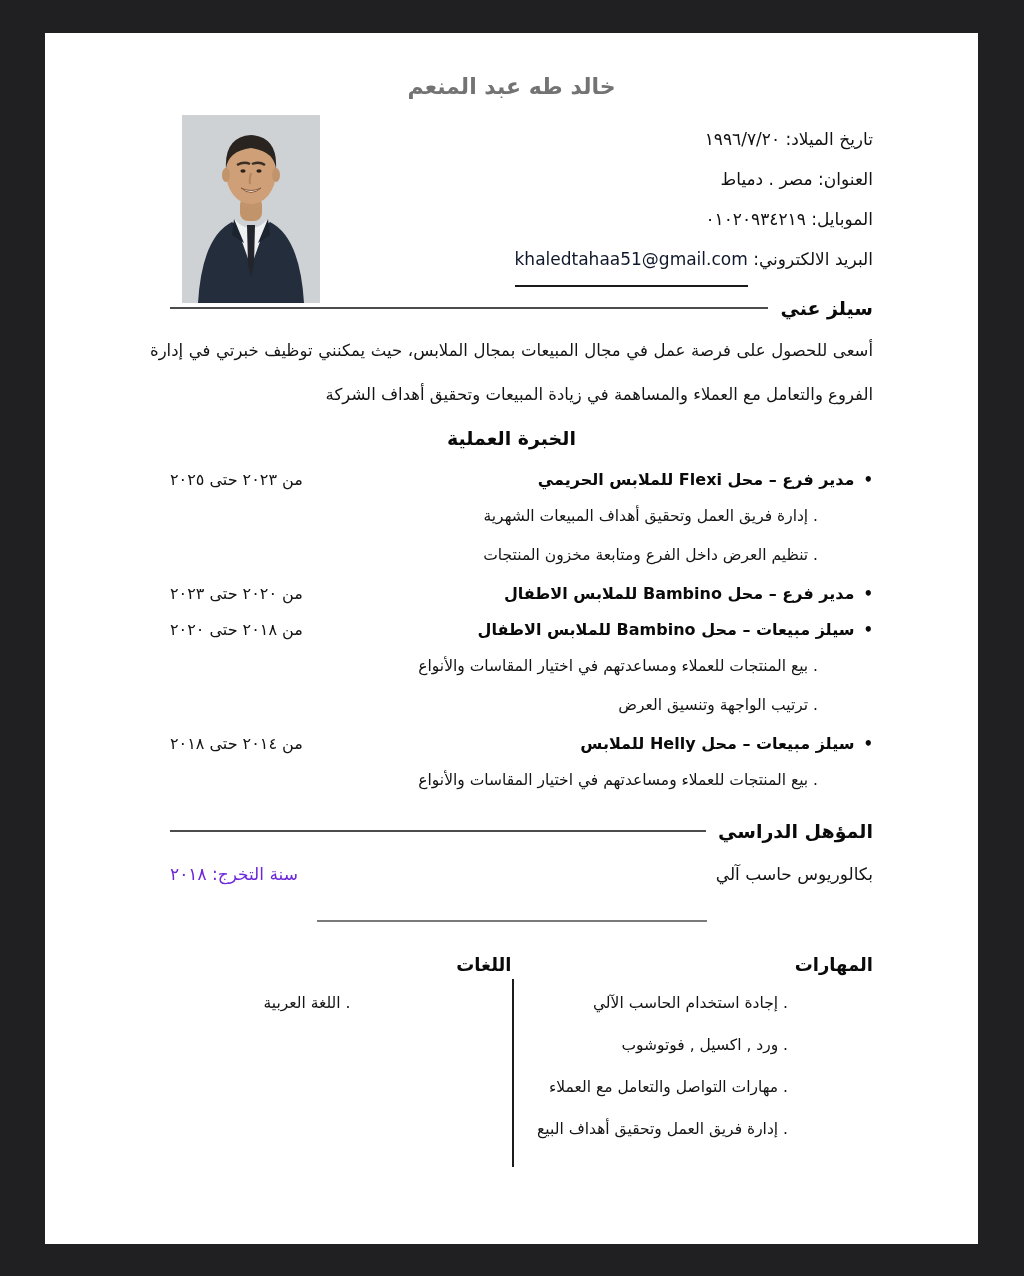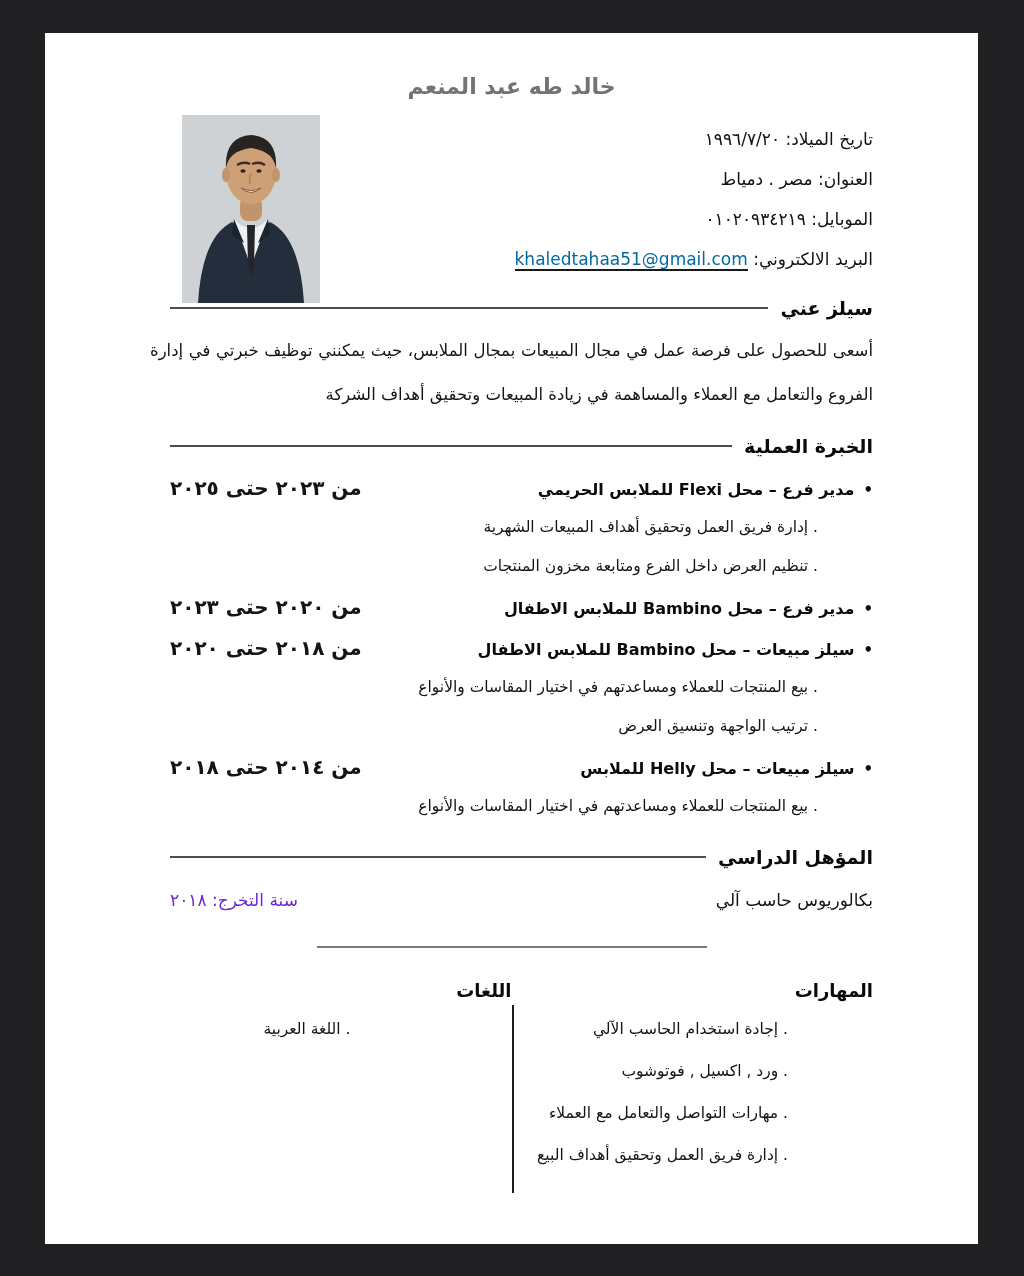--- a/index.html
+++ b/index.html
@@ -45,22 +45,22 @@
   .info-line{
     line-height:40px;
     font-size:17px;
     white-space:nowrap;
   }
   .info-line .lbl{font-weight:400;}
   .info-line .val{font-weight:400;}
   .email-val{
     font-family:"DejaVu Sans", sans-serif;
     border-bottom:2px solid #1a1a1a;
-    padding-bottom:0;
-    color:#0369a1;
+    padding-bottom:16px;
+    color:#0f172a;
     text-decoration:none;
   }
   .photo-frame{
     width:138px;height:188px;
     margin-left:32px;
     flex:0 0 auto;
   }
   .photo-frame svg{display:block;}
   
   .sec-head{
@@ -76,21 +76,21 @@
     white-space:nowrap;
     color:#0a0a0a;
   }
   .sec-rule{
     flex:1;
     border-top:2px solid #4c4c4c;
     margin:0 12px 0 20px;
     height:0;
   }
   .sec-about{margin-top:-8px;}
-  .sec-exp{margin-top:16px;}
+  .sec-exp{margin-top:8px;flex-direction:column;}
   .sec-edu{margin-top:26px;}
   
   .about-text{
     margin:8px 0 0 0;
     font-size:16.5px;
     line-height:44px;
     text-align:justify;
     color:#141414;
   }
   
@@ -104,24 +104,24 @@
   .job-title{
     font-weight:700;
     color:#0a0a0a;
   }
   .job-title .bullet{
     display:inline-block;
     margin-left:9px;
     font-size:15px;
   }
   .job-date{
-    font-weight:700;
+    font-weight:400;
     margin-left:20px;
     white-space:nowrap;
-    font-size:20px;
+    font-size:16px;
     color:#141414;
   }
   .job-bullet{
     margin-top:15px;
     padding-right:55px;
     font-size:15.5px;
     line-height:24px;
     color:#141414;
   }
   

